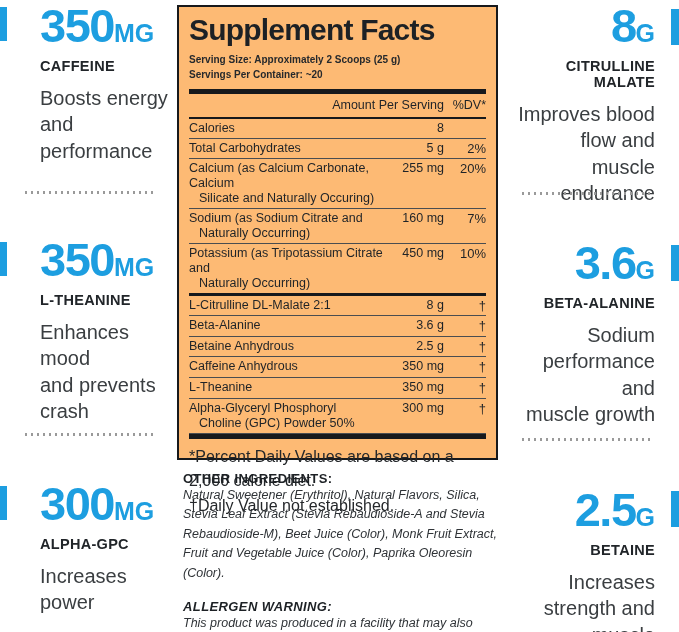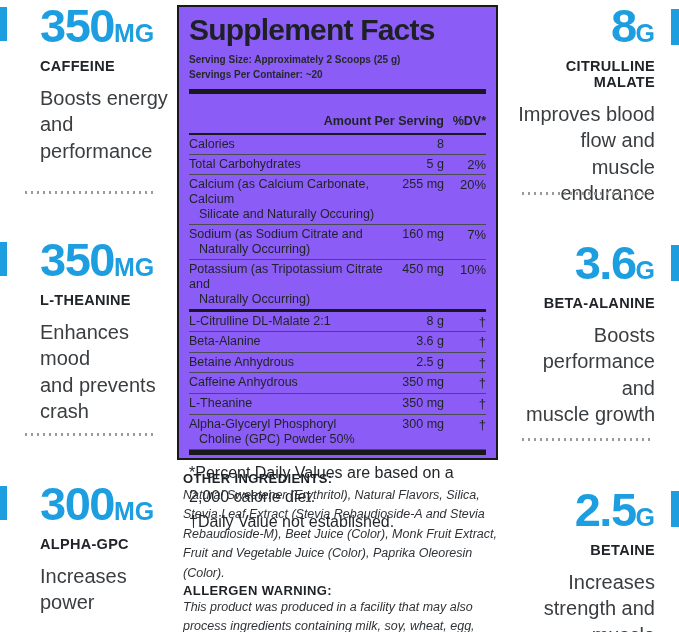--- a/index.html
+++ b/index.html
@@ -21,47 +21,47 @@
 
   
   .dotsep { position:absolute; height:3px;
     background:repeating-linear-gradient(90deg,#9a9a9a 0 2px,transparent 2px 6px); }
 
   
   .bluefrag { position:absolute; background:#1d9ee0; }
 
   
   .panel { position:absolute; left:177px; top:5px; width:321px; height:455px;
-    border:2px solid #17191c; background:#8b5cf6; padding:7px 10px 6px; }
+    border:2px solid #17191c; background:#fdba74; padding:7px 10px 6px; }
   .sf-title { font-size:30px; font-weight:bold; color:#1d2125; letter-spacing:-0.8px;
     line-height:1.05; }
   .serving { margin-top:7px; font-size:10px; font-weight:bold; color:#26292c;
     line-height:1.45; }
   .bar-thick { height:5px; background:#17191c; }
   .bar-mid { height:2px; background:#17191c; }
   .b1 { margin-top:6px; }
-  .colhead { display:flex; align-items:flex-end; padding:20px 0 5px; font-size:12.5px;
-    font-weight:bold; color:#1f2327; }
+  .colhead { display:flex; align-items:flex-end; padding:4px 0 5px; font-size:12.5px;
+    font-weight:normal; color:#1f2327; }
   .ch-amount { flex:1; text-align:right; }
   .ch-dv { width:42px; text-align:right; }
   .frow { display:flex; padding:2px 0 2px; border-bottom:1px solid #4a4d50;
     font-size:12.5px; color:#1f2327; line-height:1.2; }
   .frow:last-of-type { border-bottom:none; }
   .fr-name { flex:1; padding-right:4px; }
   .fr-cont { padding-left:10px; }
   .fr-amount { width:52px; text-align:right; white-space:nowrap; }
   .fr-dv { width:42px; text-align:right; font-size:13px; }
   .groupdiv { height:2.5px; background:#17191c; }
   .footnotes { margin-top:6px; font-size:16px; color:#24272a; line-height:1.55; }
 
   
   .below { position:absolute; left:183px; top:471px; width:322px; }
   .sec-head { font-size:13px; font-weight:bold; letter-spacing:0.4px; color:#1d2125; }
   .sec-body { font-size:12.5px; line-height:1.55; color:#2f3337;font-style:italic; }
-  .aw { margin-top:0; }
+  .aw { margin-top:16px;font-style:italic; }
 </style>
 </head>
 <body>
 
 <div class="stage">
 
   <div class="bluefrag" style="left:0;top:7px;width:7px;height:34px"></div>
   <div class="bluefrag" style="left:0;top:242px;width:7px;height:34px"></div>
   <div class="bluefrag" style="left:0;top:486px;width:7px;height:34px"></div>
   <div class="bluefrag" style="right:0;top:9px;width:8px;height:36px"></div>
@@ -93,21 +93,21 @@
     <div class="co-num"><span>8</span><span class="co-unit">G</span></div>
     <div class="co-name">CITRULLINE MALATE</div>
     <div class="co-desc">Improves blood
 flow and muscle
 endurance</div>
   </div>
   <div class="dotsep" style="right:27px;top:192px;width:130px"></div>
   <div class="callout co-right" style="top:239px">
     <div class="co-num"><span>3.6</span><span class="co-unit">G</span></div>
     <div class="co-name">BETA-ALANINE</div>
-    <div class="co-desc">Boosts
+    <div class="co-desc">Sodium
 performance and
 muscle growth</div>
   </div>
   <div class="dotsep" style="right:27px;top:438px;width:130px"></div>
   <div class="callout co-right" style="top:486px">
     <div class="co-num"><span>2.5</span><span class="co-unit">G</span></div>
     <div class="co-name">BETAINE</div>
     <div class="co-desc">Increases
 strength and
 muscle endurance</div>

